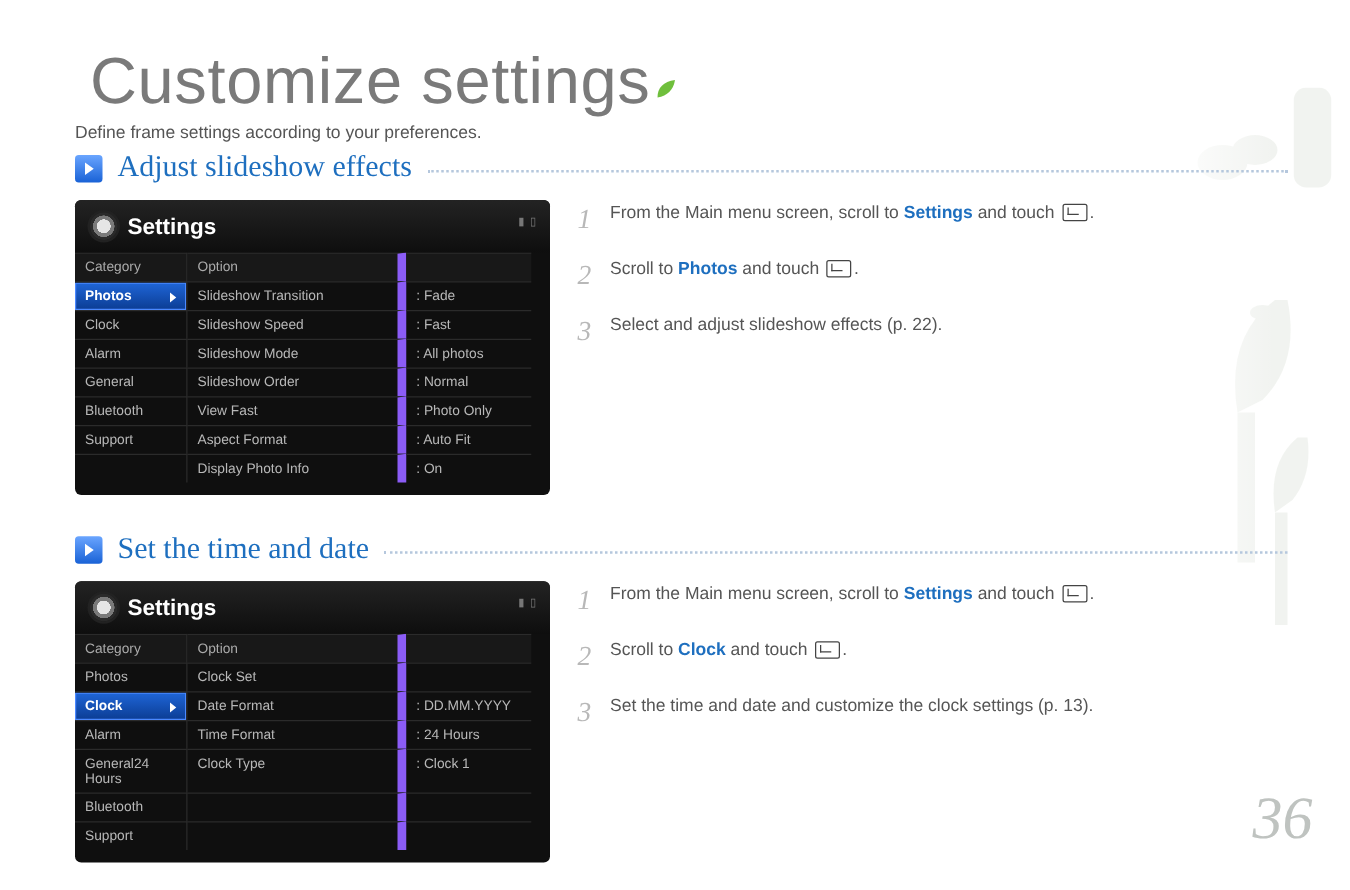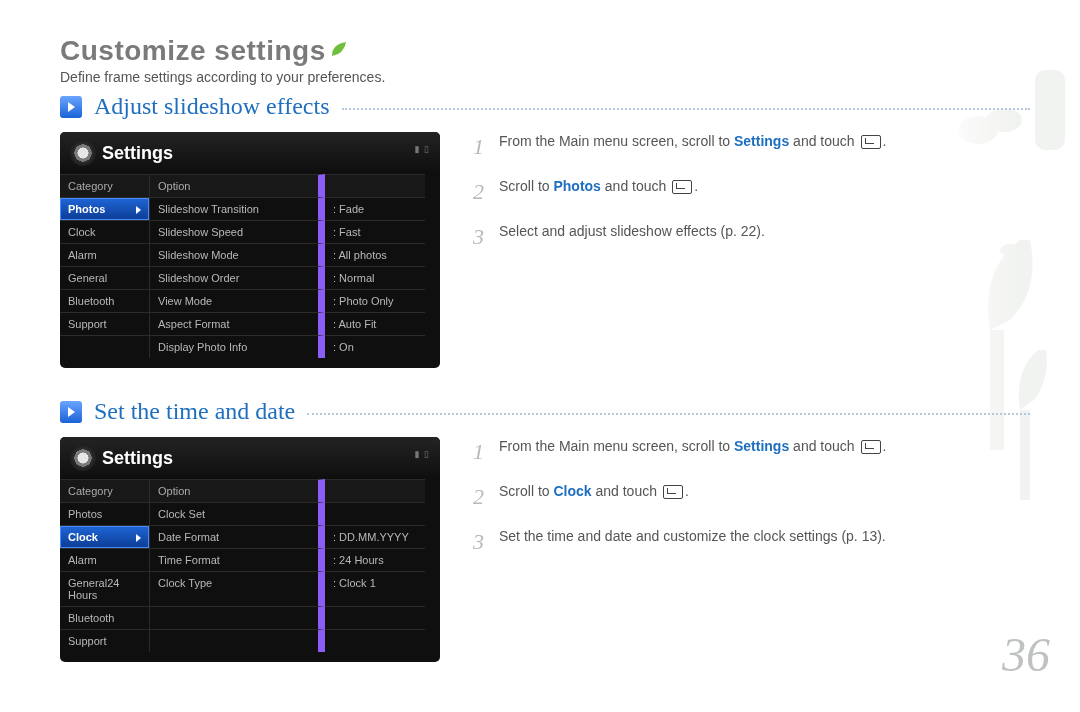--- a/index.html
+++ b/index.html
@@ -2,30 +2,30 @@
 <html><head>
 <meta charset="utf-8">
 <style>
   html,body{margin:0;padding:0;width:1080px;height:712px;font-family:Arial,Helvetica,sans-serif;background:#fff;color:#444;}
   .page{position:relative;width:1080px;height:712px;overflow:hidden;}
   .bg-art{position:absolute;right:0;top:0;width:150px;height:712px;pointer-events:none;}
   .bg-art .fade{position:absolute;inset:0;background:linear-gradient(90deg,#fff 0%,rgba(255,255,255,0) 60%);}
   .bg-art .sil{position:absolute;right:10px;top:70px;width:120px;height:520px;opacity:.35;}
   .page-num{position:absolute;right:30px;bottom:30px;font-size:48px;font-style:italic;font-family:Georgia,serif;color:#bfc3c0;}
   .content{padding:35px 50px 0 60px;position:relative;z-index:2;}
-  h1{font-size:28px;font-weight:700;color:#7a7a7a;margin:0 0 2px;letter-spacing:.5px;}
+  h1{font-size:52px;font-weight:400;color:#7a7a7a;margin:0 12px 2px;letter-spacing:.5px;}
   h1 .leaf{display:inline-block;vertical-align:top;margin-left:2px;}
   .subtitle{font-size:14px;color:#555;margin-bottom:8px;}
   .section{margin-bottom:30px;}
   .sec-head{display:flex;align-items:center;gap:12px;margin-bottom:12px;}
   .sec-head .chip{width:22px;height:22px;border-radius:3px;background:linear-gradient(#6aa5ff,#1962d6);display:flex;align-items:center;justify-content:center;}
   .sec-head .chip .arr{width:0;height:0;border-top:5px solid transparent;border-bottom:5px solid transparent;border-left:7px solid #fff;}
   .sec-head h2{font-size:24px;font-weight:400;color:#1e6fbf;margin:0;font-family:Georgia,'Times New Roman',serif;}
   .sec-head .dots{flex:1;border-bottom:2px dotted #b5c7dd;margin-top:4px;}
-  .cols{display:flex;align-items:flex-start;gap:33px;}
+  .cols{display:flex;align-items:flex-start;gap:22px;}
   .cols .shot{flex:0 0 380px;}
   .cols .steps{flex:1;}
   .step{display:flex;gap:10px;margin-bottom:14px;font-size:14px;line-height:1.4;color:#555;}
   .step .num{font-family:Georgia,serif;font-style:italic;font-size:22px;color:#b8b8b8;min-width:16px;}
   .step .text b.link{color:#1e6fbf;font-weight:700;}
   .enter-ico{display:inline-block;vertical-align:middle;width:18px;height:12px;border:1.5px solid #444;border-radius:2px;position:relative;margin:0 2px;}
   .enter-ico:before{content:"";position:absolute;left:3px;top:2px;width:8px;height:5px;border-left:1.5px solid #444;border-bottom:1.5px solid #444;}
   
   .device{background:#0f0f0f;border-radius:5px;padding:0 0 10px;color:#cfcfcf;font-size:12px;width:380px;}
   .dev-title{display:flex;align-items:center;gap:8px;padding:10px 12px 10px 12px;background:linear-gradient(#232323,#0e0e0e);border-radius:5px 5px 0 0;position:relative;}
@@ -99,21 +99,21 @@
 
               <div class="cell cat">Alarm</div>
               <div class="cell opt">Slideshow Mode</div>
               <div class="cell val">: All photos</div>
 
               <div class="cell cat">General</div>
               <div class="cell opt">Slideshow Order</div>
               <div class="cell val">: Normal</div>
 
               <div class="cell cat">Bluetooth</div>
-              <div class="cell opt">View Mode</div>
+              <div class="cell opt">View Fast</div>
               <div class="cell val">: Photo Only</div>
 
               <div class="cell cat">Support</div>
               <div class="cell opt">Aspect Format</div>
               <div class="cell val">: Auto Fit</div>
 
               <div class="empty cat"></div>
               <div class="cell opt">Display Photo Info</div>
               <div class="cell val">: On</div>
             </div>

